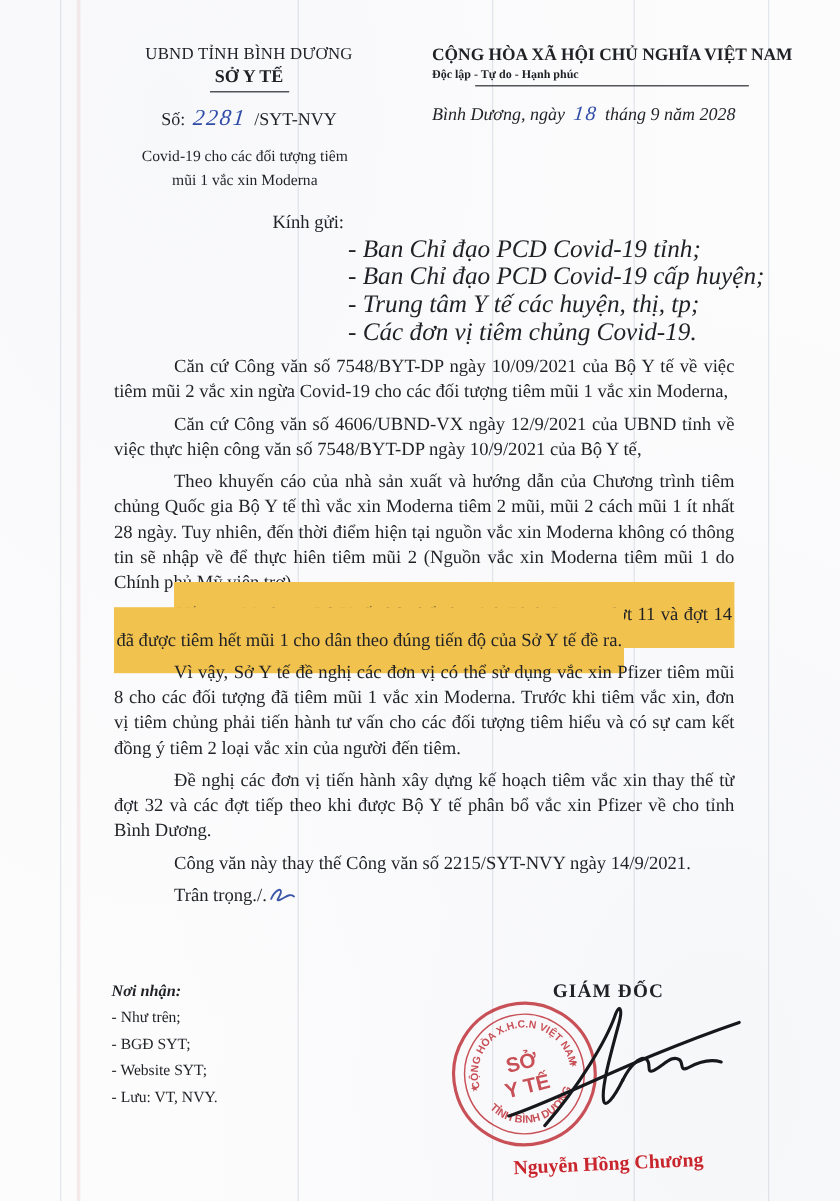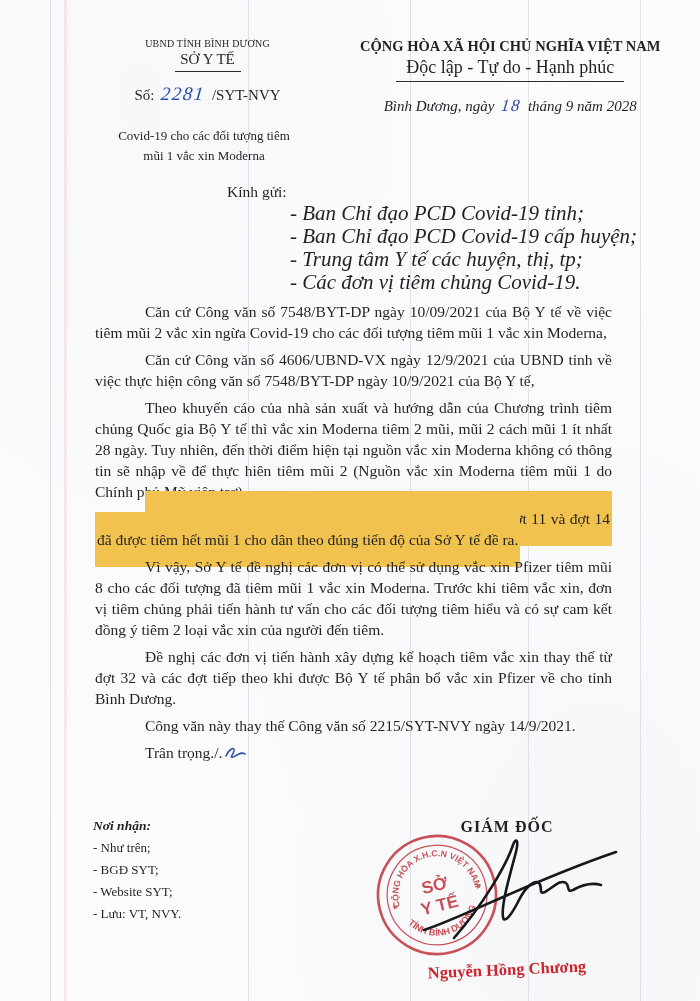--- a/index.html
+++ b/index.html
@@ -15,26 +15,26 @@
     color:#1f2125;
   }
   .streak { position:absolute; top:0; bottom:0; width:1px; background:rgba(158,168,184,0.28); }
   .streak.pink { width:3px; background:rgba(205,130,130,0.14); }
 
   .content { position:relative; width:100%; height:100%; padding-top:38px; box-sizing:border-box; }
 
   
   .hdr { display:flex; }
   .h-left  { flex:0 0 305px; margin-left:55px; text-align:center; }
-  .h-right { flex:1; margin-right:69px; text-align:center; }
-  .org-parent { font-size:10px; letter-spacing:.2px;font-family:Liberation Serif, serif; }
-  .org { font-size:15px; font-weight:normal; margin-top:2px; }
+  .h-right { flex:1; margin-right:69px; }
+  .org-parent { font-size:14px; letter-spacing:.2px;font-family:Liberation Serif, serif; }
+  .org { font-size:15px; font-weight:bold; margin-top:2px; }
   .rule-org { width:66px; border-top:1.4px solid #2a2c30; margin:3px auto 0; }
   .motto1 { font-size:14.5px; font-weight:bold; white-space:nowrap; }
-  .motto2 { font-size:18px; font-weight:normal; margin-top:2px; }
+  .motto2 { font-size:10px; font-weight:bold; margin-top:2px; }
   .rule-motto { width:228px; border-top:1.4px solid #2a2c30; margin:3px auto 0; }
   .doc-no { margin-top:15px; font-size:15px; }
   .dateline { margin-top:16px; font-size:15px; font-style:italic; }
   .hand { font-style:italic; color:#2f4da8; font-size:19px; letter-spacing:1.5px; line-height:0;
           display:inline-block; transform:skewX(-6deg); padding:0 3px; }
   .hand.small { font-size:17px; }
 
   
   .subject { width:232px; margin:11px 0 0 88px; text-align:center; font-size:13px; line-height:20px; }
 

